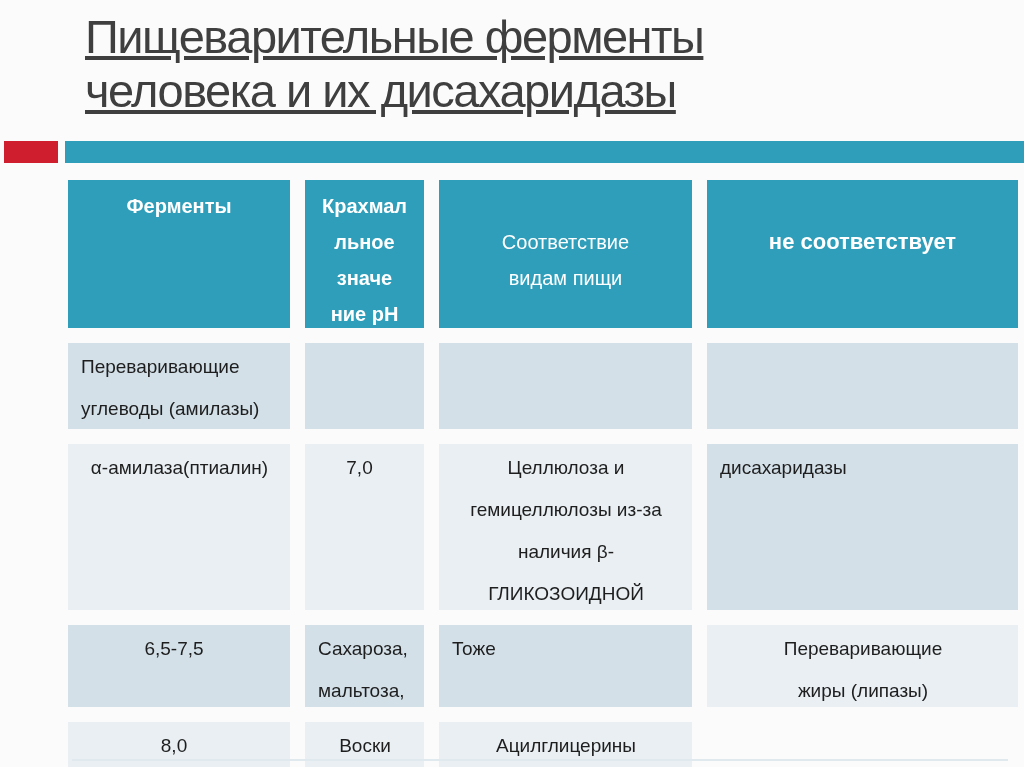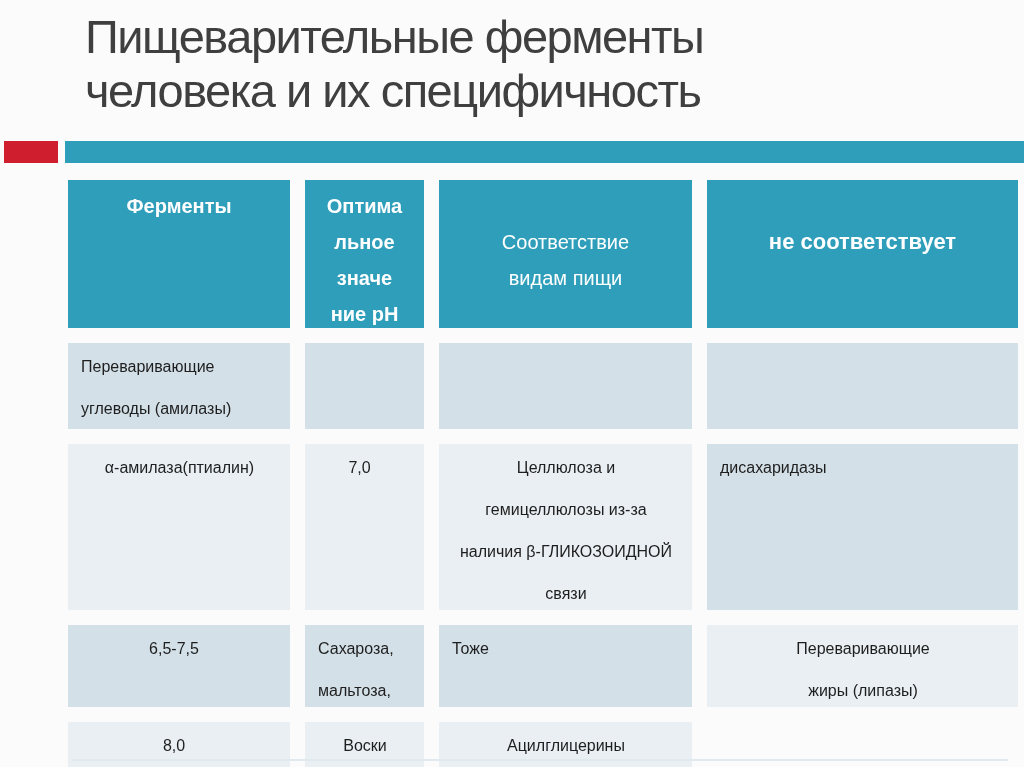--- a/index.html
+++ b/index.html
@@ -16,20 +16,21 @@
 
   .title {
     position: absolute;
     left: 85px;
     top: 10px;
     font-size: 47px;
     line-height: 54px;
     letter-spacing: -1.5px;
     color: #3f3f3f;
     white-space: nowrap;
+    text-decoration: underline;
   }
 
   .red-block {
     position: absolute;
     left: 4px;
     top: 141px;
     width: 54px;
     height: 22px;
     background: #cf1e2e;
   }
@@ -65,21 +66,21 @@
   .th .b { font-weight: bold; }
   .th .top { display: block; white-space: pre-line; }
   .th .emph {
     display: block;
     font-weight: bold;
     font-size: 22px;
     white-space: pre-line;
   }
 
   .td {
-    font-size: 16px;
+    font-size: 19px;
     line-height: 42px;
     color: #1e1e1e;
     padding: 3px 12px 0 13px;
     white-space: pre-wrap;
     overflow: hidden;
   }
   .td.dark  { background: #d3e0e8; }
   .td.light { background: #e9eff3; text-align: center; }
   .td.ph    { text-align: center; padding-left: 2px; padding-right: 12px; }
 
@@ -92,30 +93,30 @@
     background: #dfe9ee;
   }
 </style>
 </head>
 <body>
 
 <div class="slide">
 
   <div class="title">
     <div>Пищеварительные ферменты</div>
-    <div>человека и их специфичность</div>
+    <div>человека и их дисахаридазы</div>
   </div>
 
   <div class="red-block"></div>
   <div class="teal-bar"></div>
 
   <div class="tbl">
 
     <div class="th"><span class="b">Ферменты</span></div>
-    <div class="th"><span class="b">Оптима
+    <div class="th"><span class="b">Крахмал
 льное
 значе
 ние рН</span></div>
     <div class="th">
       <span class="top">Соответствие
 видам пищи</span>
       <span class="emph">соответствует</span>
     </div>
     <div class="th">
       <span class="emph">не соответствует</span>

